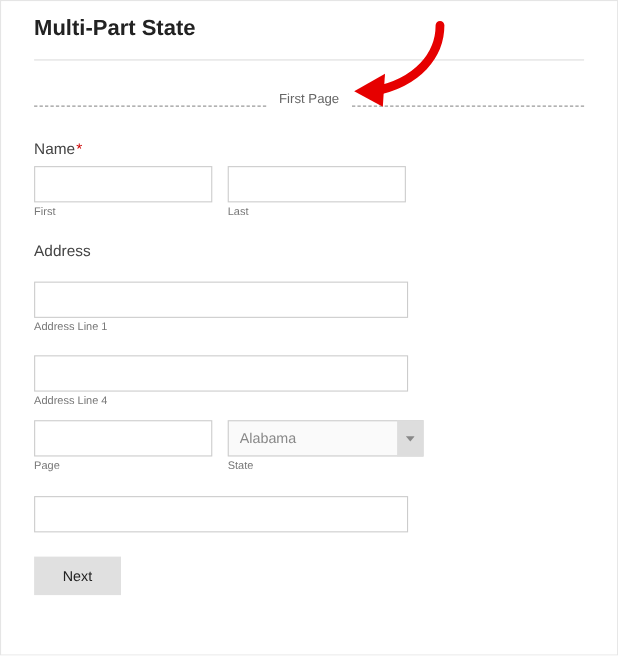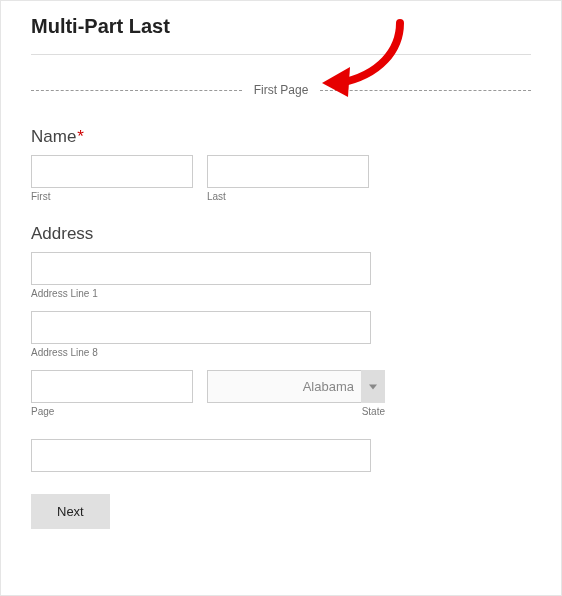--- a/index.html
+++ b/index.html
@@ -25,39 +25,39 @@
       color: #222;
       margin-bottom: 16px;
     }
     .hairline {
       border: none;
       border-top: 1px solid #ddd;
       margin-bottom: 28px;
     }
     .page-break {
       display: flex;
-      align-items: center;
+      align-items: flex-end;
       margin-bottom: 30px;
     }
     .page-break::before,
     .page-break::after {
       content: "";
       flex: 1;
       border-top: 1px dashed #999;
     }
     .page-break-label {
       padding: 0 12px;
       font-size: 12px;
       color: #666;
     }
     .field-group {
       margin-bottom: 22px;
     }
     .field-label {
-      font-size: 17px;
+      font-size: 14px;
       color: #444;
       margin-bottom: 8px;
       display: block;
     }
     .required {
       color: #c00;
       margin-left: 1px;
     }
     .row {
       display: flex;
@@ -66,24 +66,24 @@
     .col {
       display: flex;
       flex-direction: column;
     }
     .col-half {
       width: 162px;
       justify-content: center;
     }
     .col-full {
       width: 340px;
+      margin-top: 20px;
     }
     .col-state {
       width: 178px;
-      text-align: right;
     }
     .input-text {
       height: 33px;
       border: 1px solid #ccc;
       background: #fff;
       padding: 0 8px;
       font-size: 13px;
     }
     .select-wrap {
       position: relative;
@@ -140,21 +140,21 @@
       position: absolute;
       top: 15px;
       left: 310px;
       pointer-events: none;
     }
   </style>
 </head>
 <body>
 
 <div class="container">
-  <h1 class="title">Multi-Part Last</h1>
+  <h1 class="title">Multi-Part State</h1>
   <hr class="hairline">
 
   <div class="page-break">
     <span class="page-break-label">First Page</span>
   </div>
 
   
   <div class="field-group">
     <label class="field-label">
       <span>Name</span><span class="required">*</span>
@@ -178,21 +178,21 @@
     <div class="stack">
       <div class="col col-full">
         <input type="text" class="input-text" value="" style="">
         <span class="sublabel">Address Line 1</span>
       </div>
     </div>
 
     <div class="stack">
       <div class="col col-full">
         <input type="text" class="input-text" value="" style="">
-        <span class="sublabel">Address Line 8</span>
+        <span class="sublabel">Address Line 4</span>
       </div>
     </div>
 
     <div class="stack">
       <div class="row">
         <div class="col col-half">
           <input type="text" class="input-text" value="" style="">
           <span class="sublabel">Page</span>
         </div>
         <div class="col col-state">

